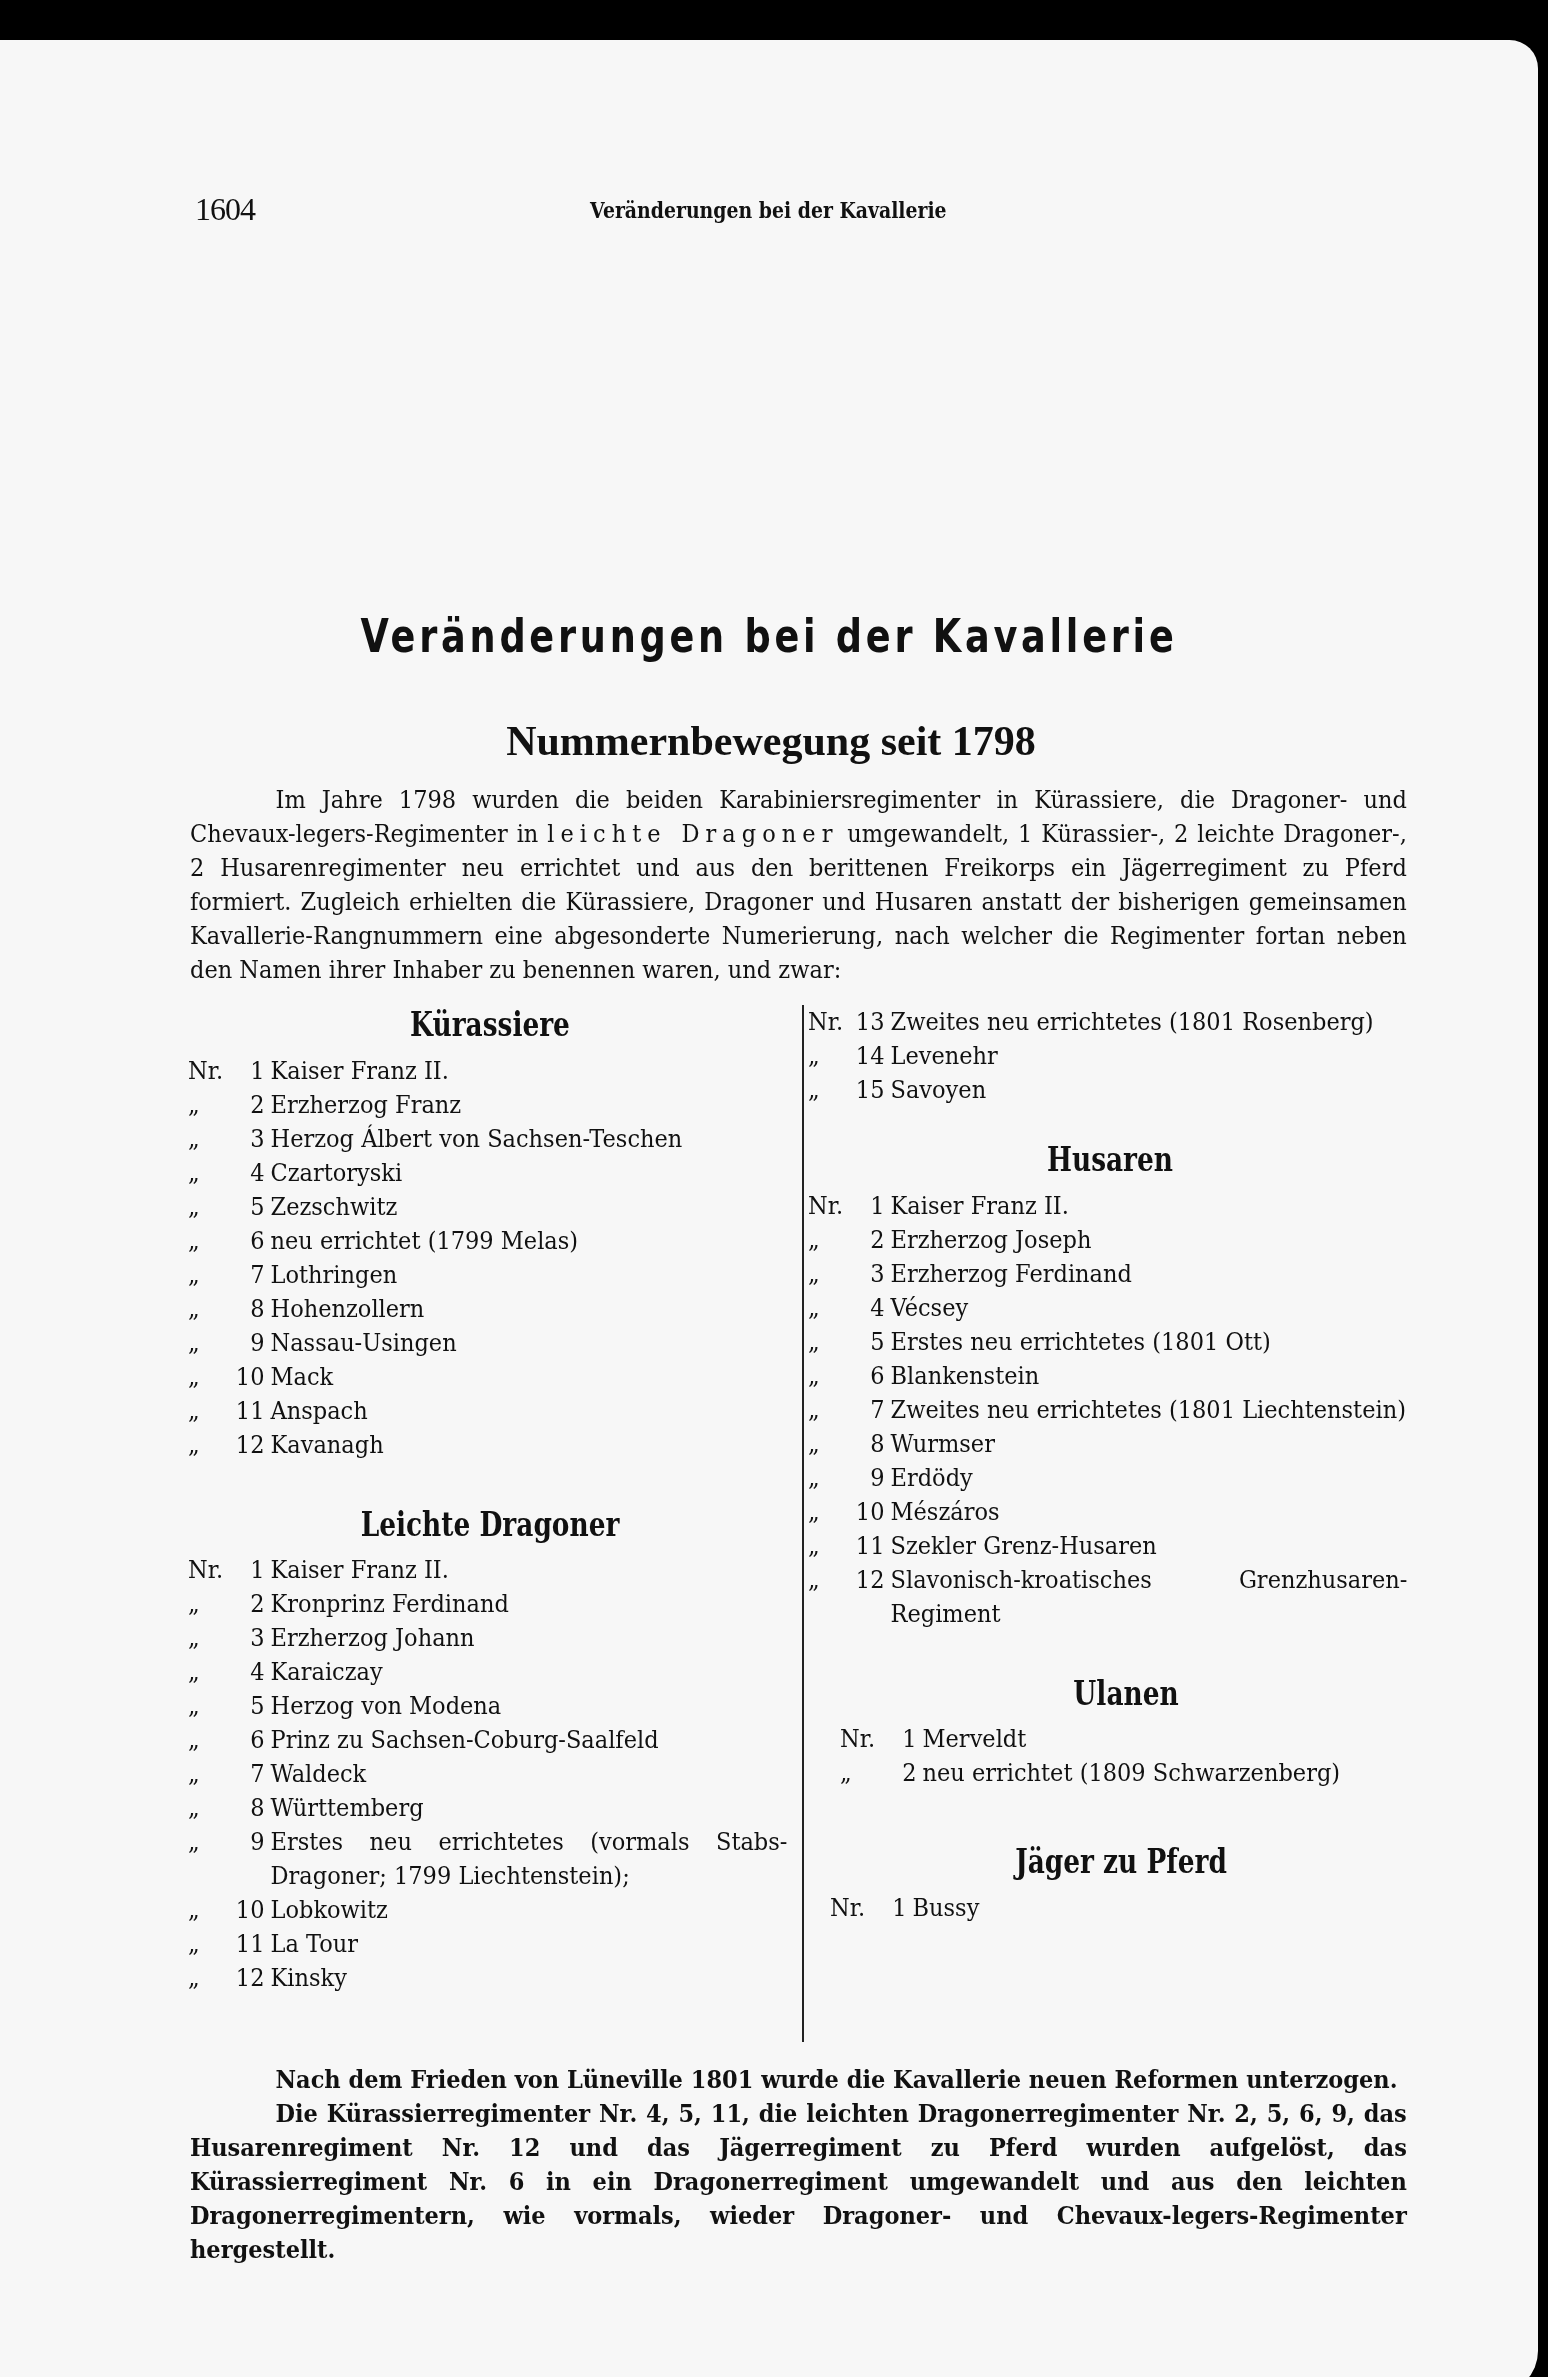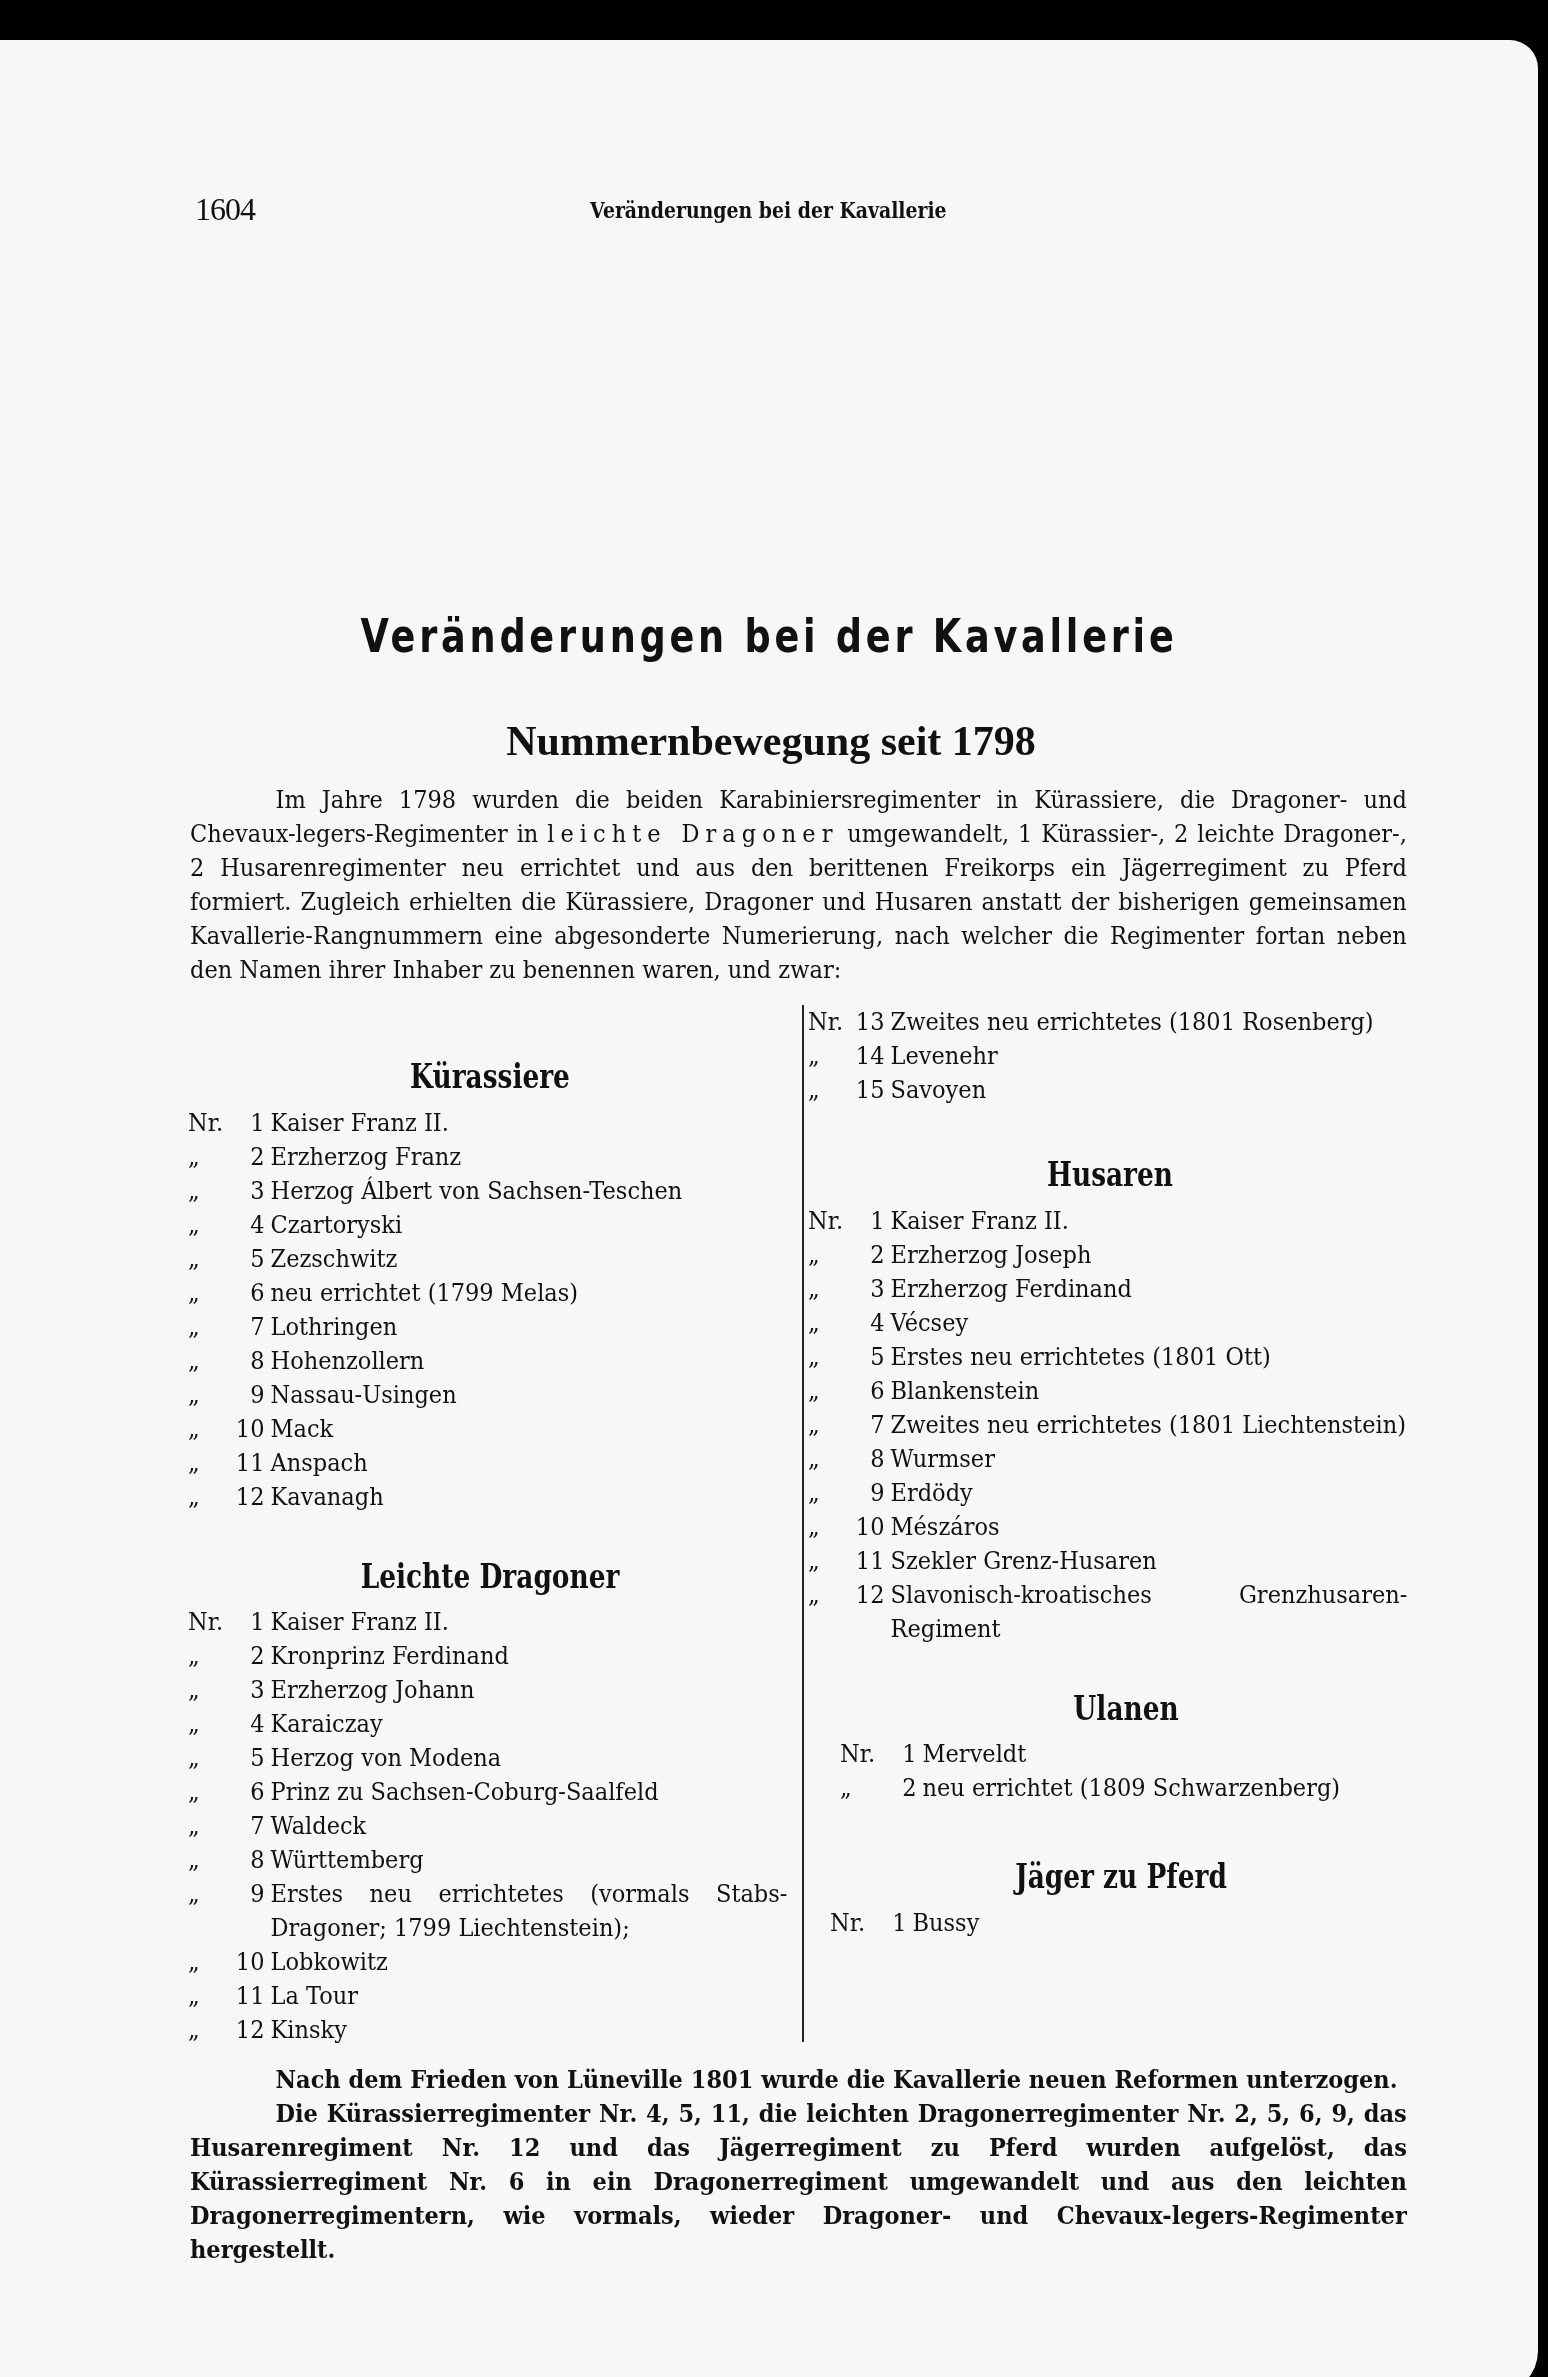--- a/index.html
+++ b/index.html
@@ -36,21 +36,21 @@
     font-family: "Liberation Serif", serif; font-size: 42px;
   }
   .intro {
     position: absolute; top: 718px; left: 190px; width: 1217px;
     font-size: 25px; line-height: 34px; text-align: justify;
     text-indent: 95px;
     transform: scaleX(0.9); transform-origin: left top; width: 1352px;
   }
   .spaced { letter-spacing: 6.7px; }
   .col { position: absolute; }
-  .col-left { left: 188px; top: 1017px; width: 604px; }
+  .col-left { left: 188px; top: 965px; width: 604px; }
   .col-right { left: 808px; top: 965px; width: 604px; }
   .divider {
     position: absolute; left: 802px; top: 965px; width: 1.9px; height: 1037px;
     background: #222;
   }
   .section-title {
     text-align: center; font-family: "DejaVu Serif", serif; font-weight: bold;
     font-size: 33px; margin: 0 0 9.5px 0; transform: scaleX(0.8);
   }
   .entry {
@@ -231,21 +231,21 @@
             <span class="num">14</span>
             <span class="name">Levenehr</span>
           </div>
           <div class="entry">
             <span class="pre">„</span>
             <span class="num">15</span>
             <span class="name">Savoyen</span>
           </div>
         </div>
     </div>
-    <div style="margin-top:48px;">
+    <div style="margin-top:33px;">
       <div class="section-title">Husaren</div>
       <div class="list">
           <div class="entry">
             <span class="pre">Nr.</span>
             <span class="num">1</span>
             <span class="name">Kaiser Franz II.</span>
           </div>
           <div class="entry">
             <span class="pre">„</span>
             <span class="num">2</span>

